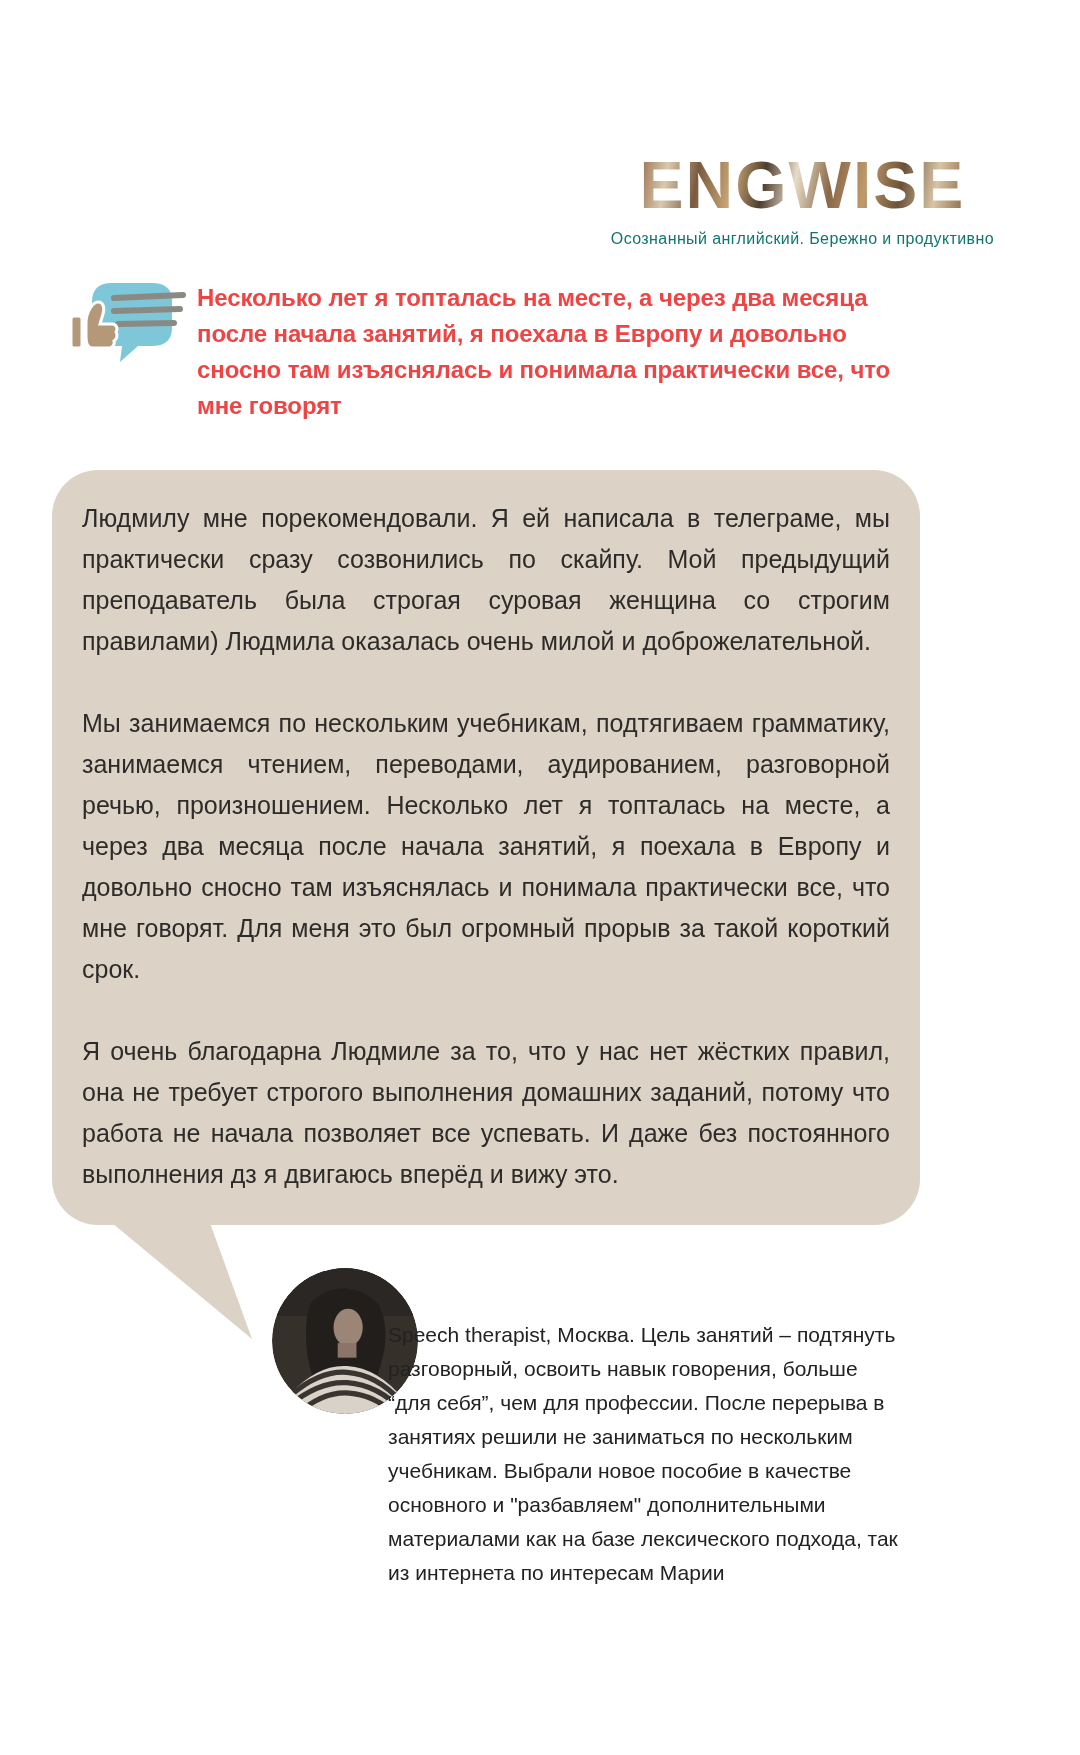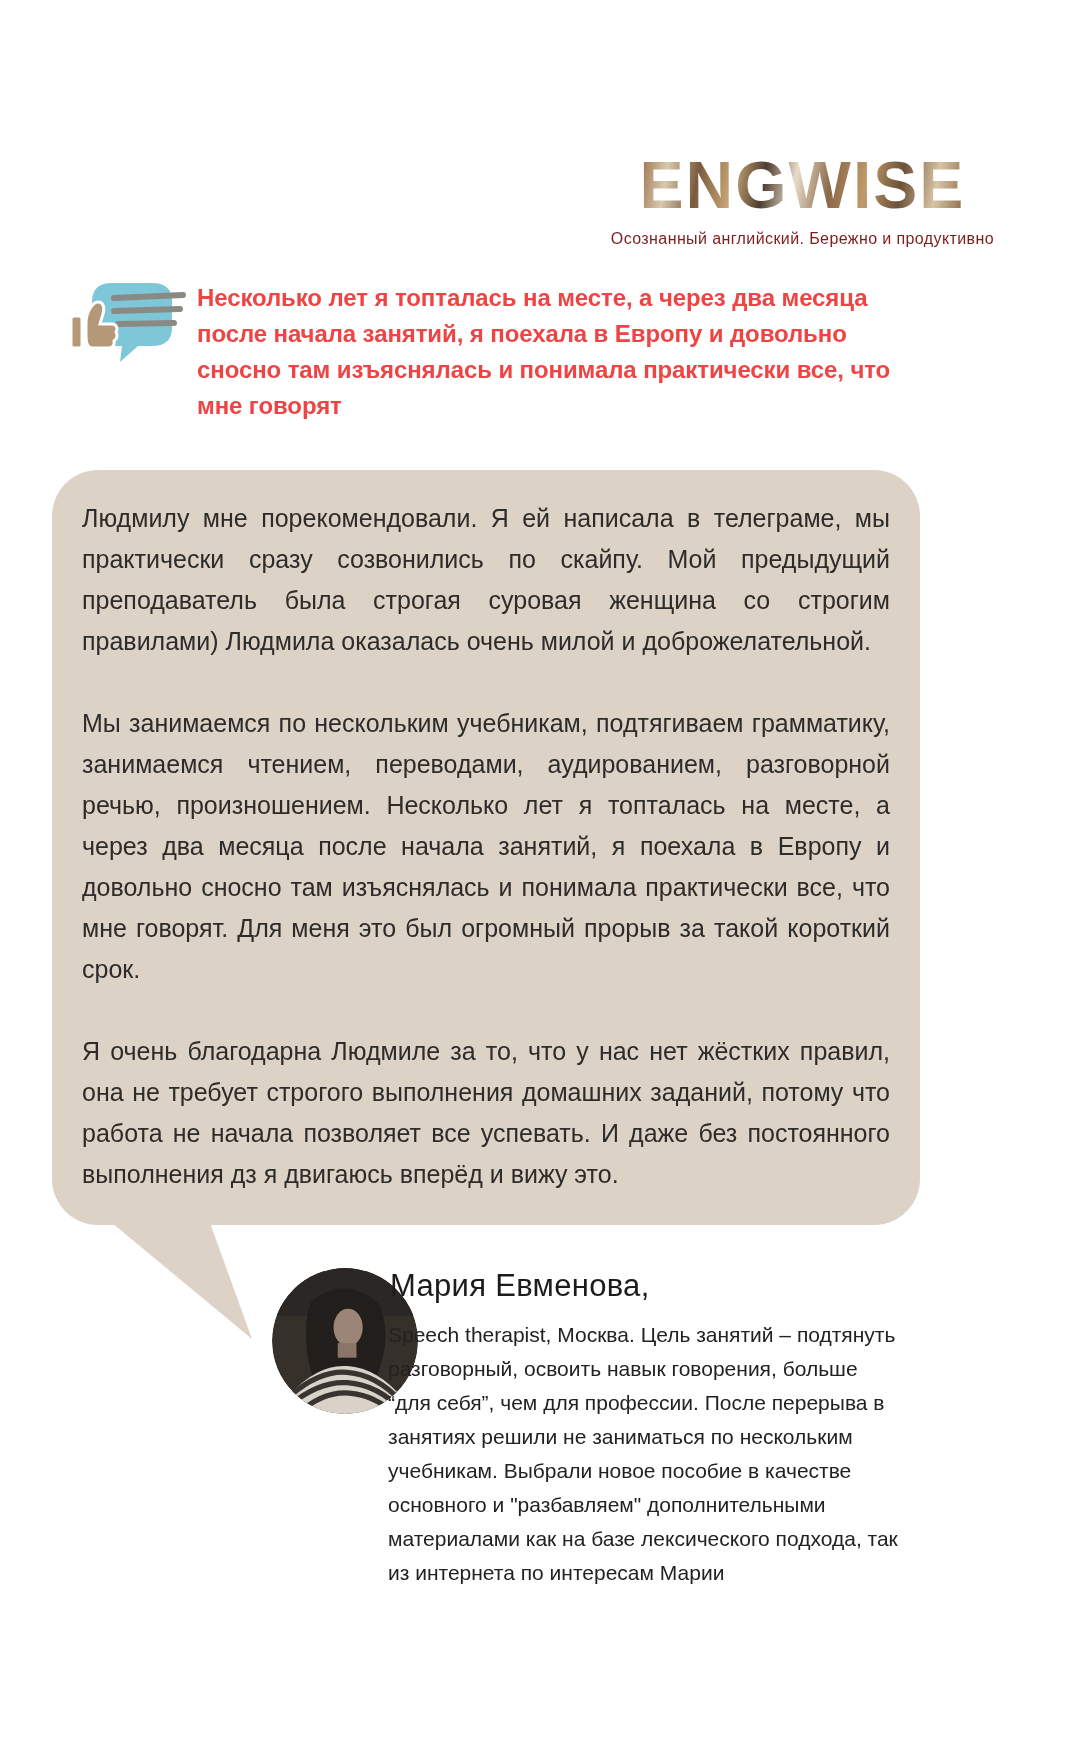--- a/index.html
+++ b/index.html
@@ -23,21 +23,21 @@
     background:linear-gradient(100deg,
       #5d4a38 0%, #9c7450 8%, #d9c9ae 15%, #7a5a3e 23%,
       #c9a676 32%, #4e3d2e 40%, #e7dcc8 48%, #8a6847 57%,
       #bf9a6b 66%, #6b5138 75%, #d8c5a5 84%, #8d6b49 92%, #5f4a36 100%);
     -webkit-background-clip:text; background-clip:text;
     color:transparent;
   }
   .logo-tagline {
     margin-top:12px;
     font-size:16px; letter-spacing:0.4px;
-    color:#7f1d1d;
+    color:#0f766e;
   }
 
   
   .quote-icon {
     position:absolute; left:68px; top:280px;
     width:124px; height:88px; display:block;
   }
   .quote-text {
     position:absolute; left:197px; top:280px; width:730px;
     font-size:24px; line-height:36px; font-weight:bold;
@@ -131,16 +131,15 @@
 
         <path d="M16 122 Q 44 92 72 94 Q 102 96 126 126 L 126 140 L 16 140 Z" fill="#d8d2c9"></path>
         <g stroke="#3a3430" stroke-width="5" fill="none">
           <path d="M18 122 Q 46 98 72 100 Q 100 102 124 128"></path>
           <path d="M16 132 Q 46 108 72 110 Q 102 112 126 138"></path>
           <path d="M22 142 Q 48 118 74 120 Q 102 122 126 148"></path>
         </g>
       </g>
     </svg>
   </span>
-  <div class="profile-name">Мария Евменова,</div>
   <div class="profile-desc">Speech therapist, Москва. Цель занятий – подтянуть разговорный, освоить навык говорения, больше “для себя”, чем для профессии. После перерыва в занятиях решили не заниматься по нескольким учебникам. Выбрали новое пособие в качестве основного и "разбавляем" дополнительными материалами как на базе лексического подхода, так из интернета по интересам Марии</div>
 
 </div>
 
 </body></html>

